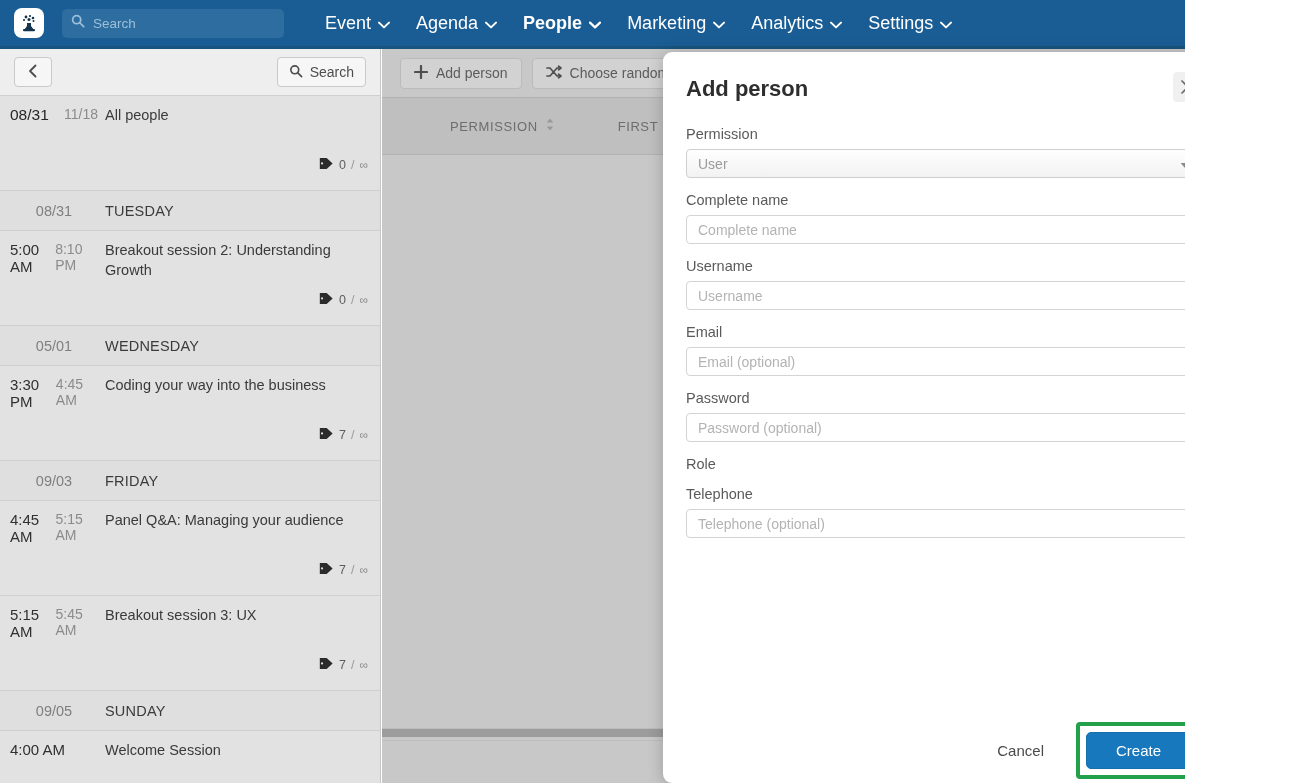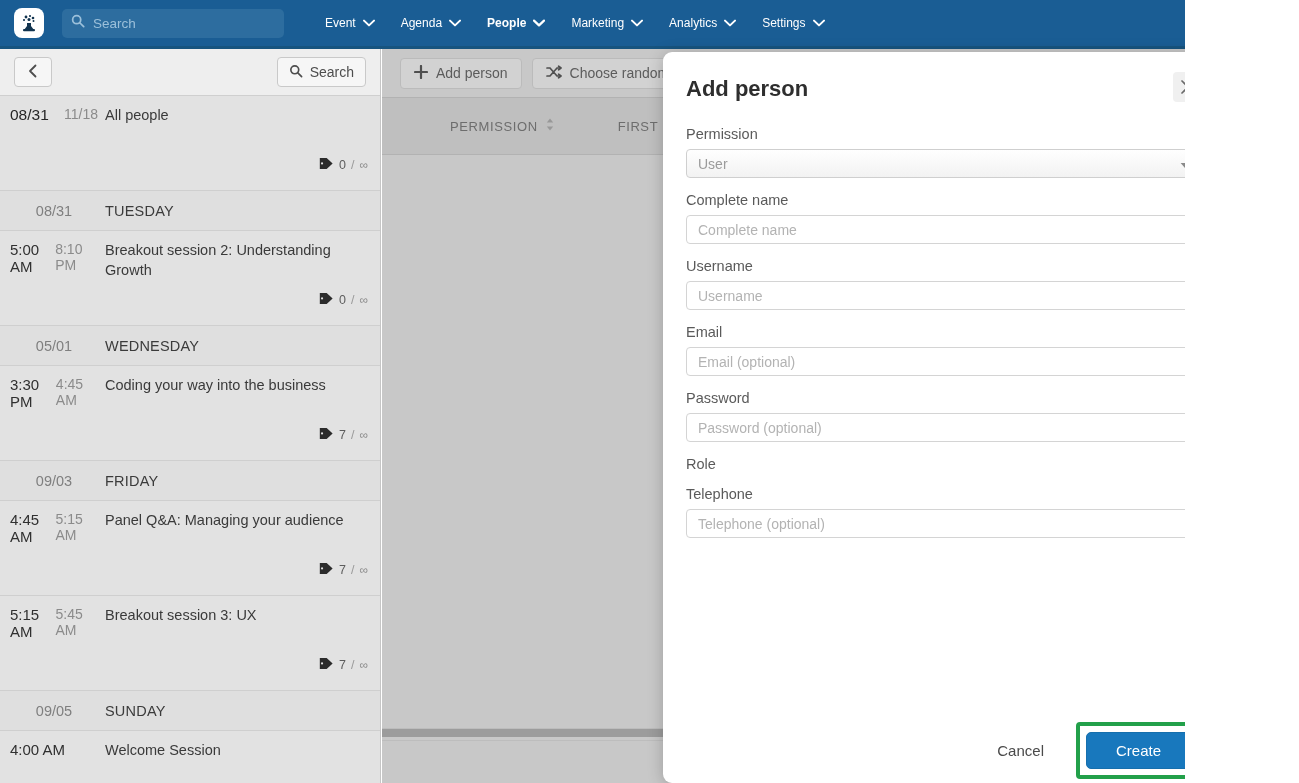--- a/index.html
+++ b/index.html
@@ -41,21 +41,21 @@
     flex: 0 0 auto;
   }
   .search-box .mag { flex: 0 0 auto; display: block; }
   .search-box .ph {
     margin-left: 8px; color: #9cc0da; font-size: 13.5px;
     font-family: "Liberation Sans", sans-serif;
   }
   .nav-items { display: flex; align-items: center; margin-left: 28px; }
   .nav-item {
     display: flex; align-items: center; gap: 7px;
-    color: #ffffff; font-size: 12px;
+    color: #ffffff; font-size: 18px;
     padding: 4px 13px;
     cursor: pointer; white-space: nowrap;
   }
   .nav-item.active { font-weight: bold; }
   .caret { display: block; }
 
   
   #sidebar {
     position: absolute; top: 49px; left: 0; width: 381px; height: 734px;
     background: #e9e9e9;

